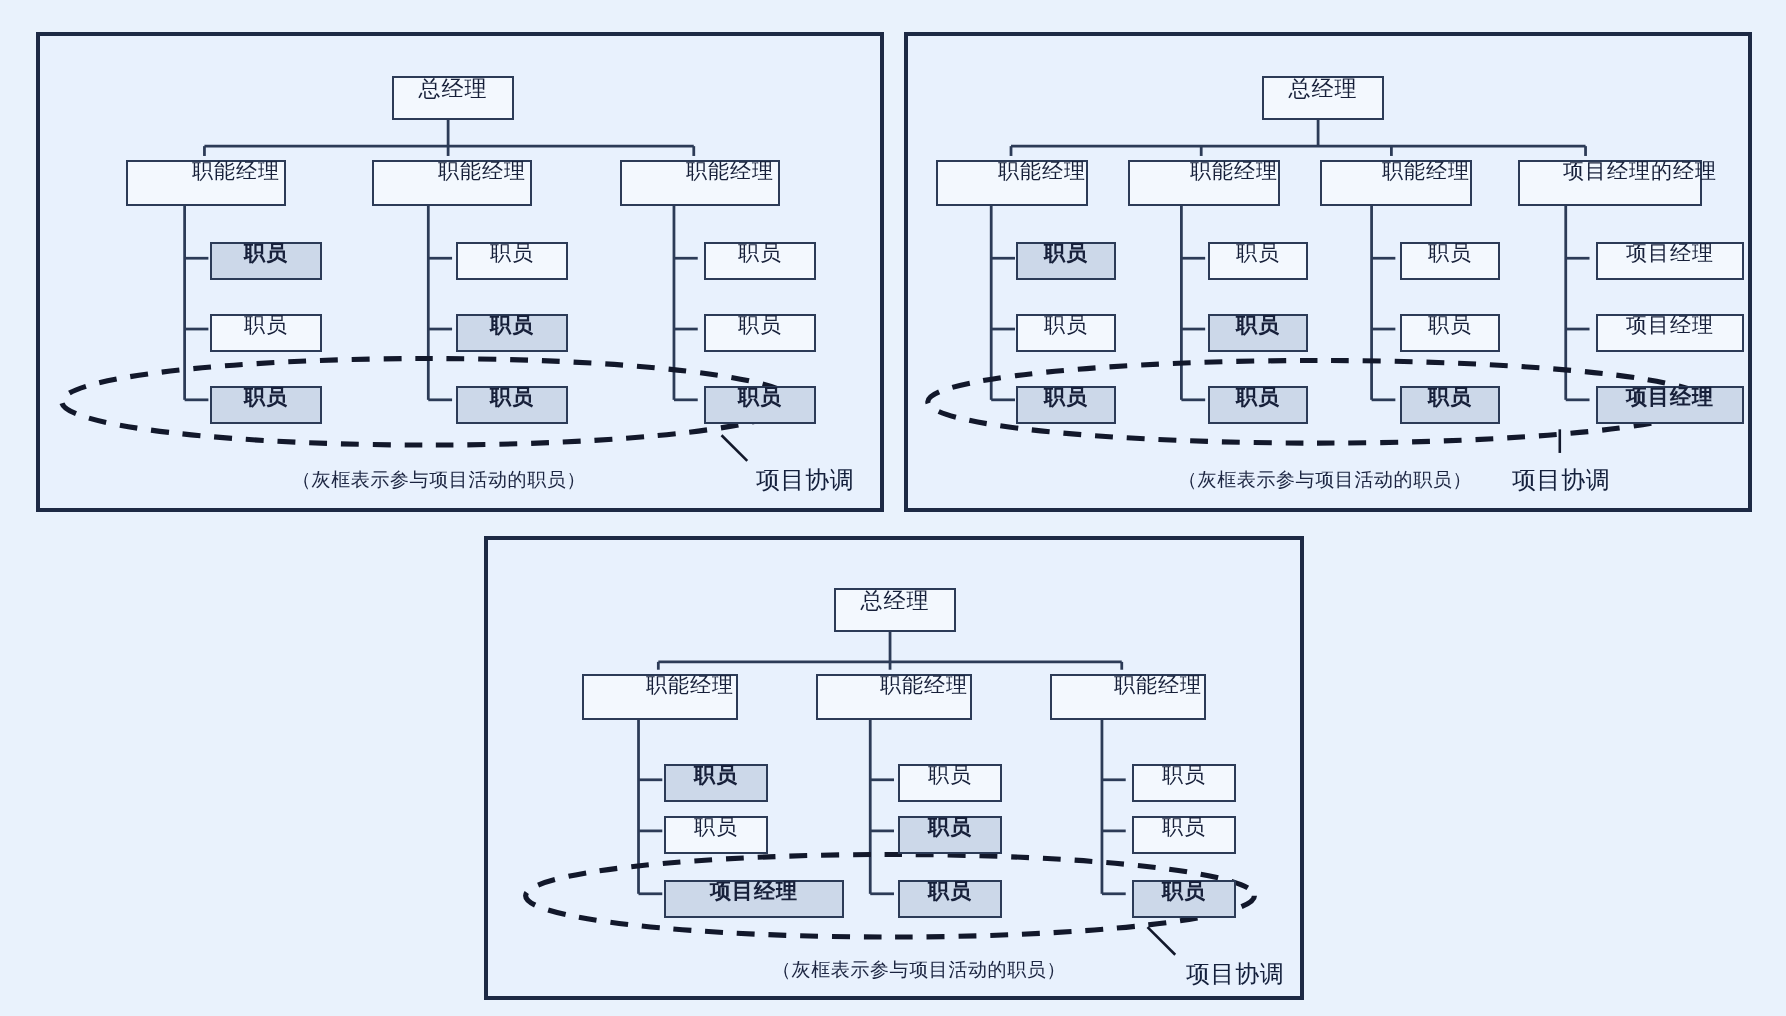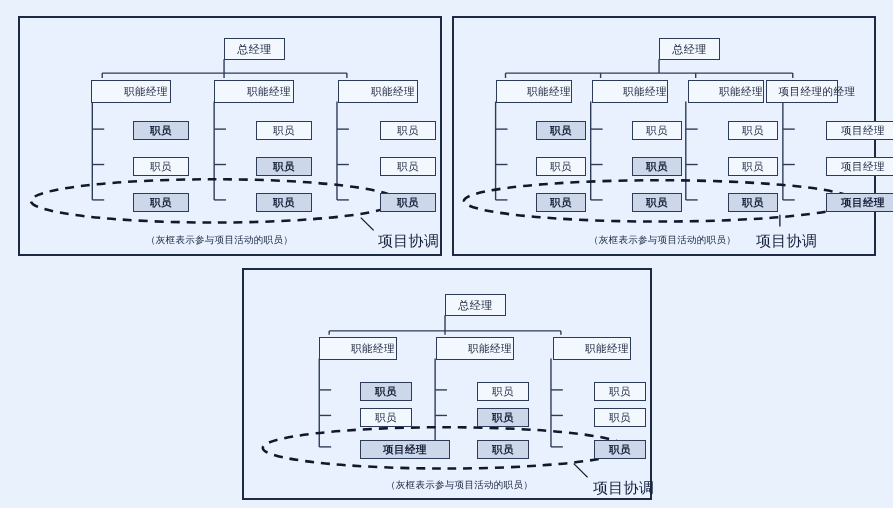--- a/index.html
+++ b/index.html
@@ -40,28 +40,26 @@
     height: 100%;
     pointer-events: none;
   }
   .node {
     position: absolute;
     box-sizing: border-box;
     border: 1.4px solid #2c3b57;
     background: #f3f8fe;
     color: #17203a;
     display: flex;
-    align-items: center;
     justify-content: center;
     font-size: 10.5px;
     line-height: 1;
     letter-spacing: 0.5px;
     white-space: nowrap;
     z-index: 3;
-    margin-left: 28px;
   }
   .node.shaded {
     background: #ccd8e9;
     font-weight: bold;
   }
   .node.top {
     font-size: 11px;
   }
   .node.mgr {
     font-size: 10.5px;
@@ -70,21 +68,21 @@
   .caption {
     position: absolute;
     font-size: 9.5px;
     color: #1b2440;
     white-space: nowrap;
     z-index: 4;
     letter-spacing: 0.3px;
   }
   .annot {
     position: absolute;
-    font-size: 15px;
+    font-size: 12px;
     color: #14203c;
     white-space: nowrap;
     z-index: 4;
     letter-spacing: 0.3px;
   }
 </style>
 </head>
 <body>
 
 <div id="stage">
@@ -246,21 +244,21 @@
       <div class="node" style="left:246px; top:103px; width:50px; height:19px;">
         <span>职员</span>
       </div>
       <div class="node" style="left:246px; top:139px; width:50px; height:19px;">
         <span>职员</span>
       </div>
       <div class="node shaded" style="left:246px; top:175px; width:50px; height:19px;">
         <span>职员</span>
       </div>
 
-      <div class="node mgr" style="left:284px; top:62px; width:72px; height:23px;">
+      <div class="node mgr" style="left:305px; top:62px; width:92px; height:23px;">
         <span>项目经理的经理</span>
       </div>
       <div class="node" style="left:344px; top:103px; width:74px; height:19px;">
         <span>项目经理</span>
       </div>
       <div class="node" style="left:344px; top:139px; width:74px; height:19px;">
         <span>项目经理</span>
       </div>
       <div class="node shaded" style="left:344px; top:175px; width:74px; height:19px;">
         <span>项目经理</span>

